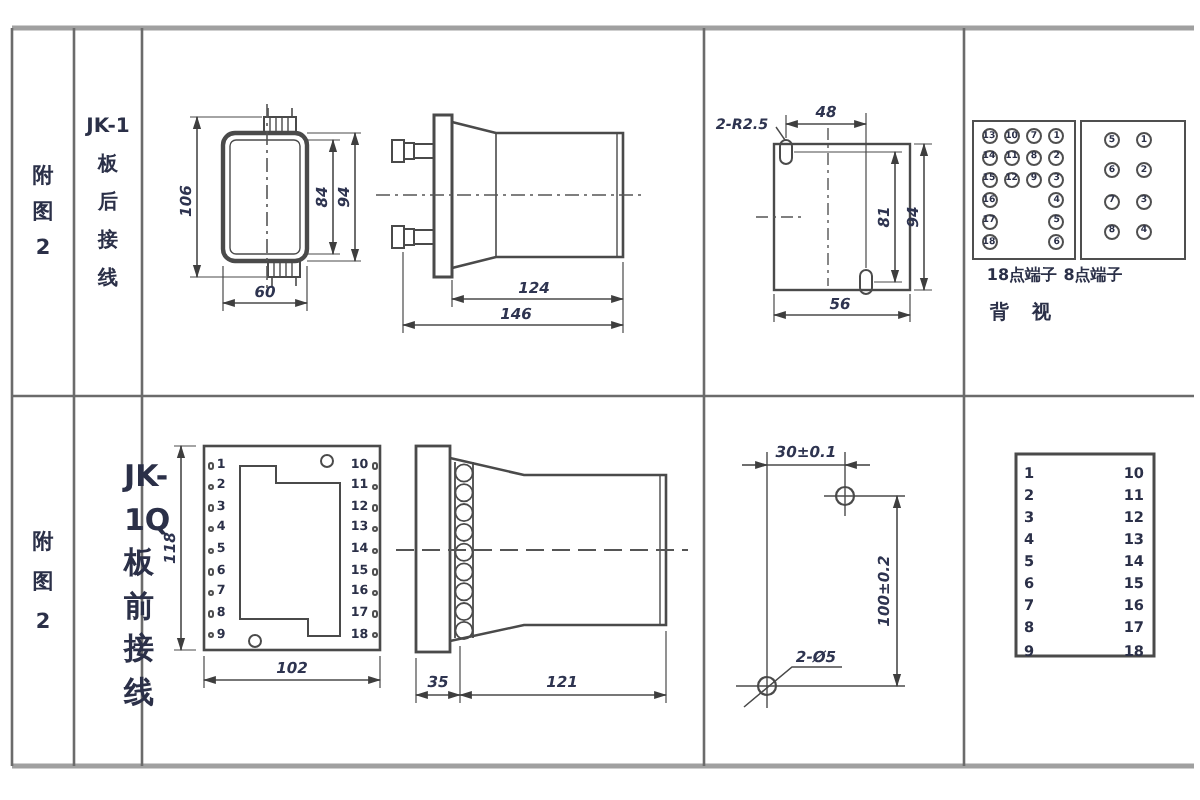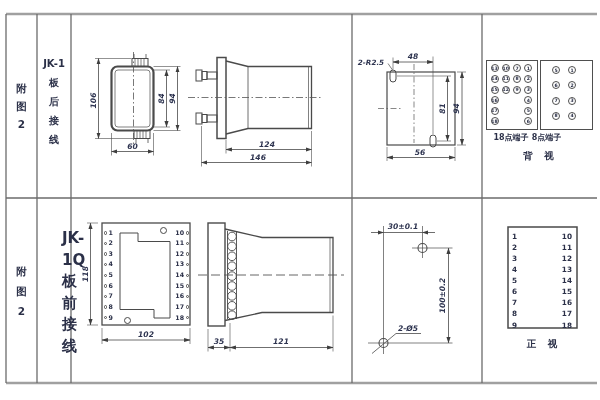--- a/index.html
+++ b/index.html
@@ -11,21 +11,21 @@
   .vlabel{position:absolute;text-align:center;color:#2b3048;font-weight:600;}
   .vlabel span{display:block;}
   .fig1 span{font-size:10.5px;line-height:18px;}
   .mod1 span{font-size:10px;line-height:19px;}
   .mod2 span{font-size:15px;line-height:21.5px;margin-left:24px;}
   .fig2 span{font-size:10.5px;line-height:20px;}
   .tbox{position:absolute;border:1.6px solid #4f4f4f;background:#fff;}
   .tc{position:absolute;width:8px;height:8px;border:1px solid #4f4f4f;border-radius:50%;
       font-size:4.6px;font-weight:700;color:#2b3048;display:flex;align-items:center;justify-content:center;box-sizing:border-box;}
   .tlabel{position:absolute;font-size:8px;font-weight:700;color:#2b3048;text-align:center;}
-  .viewlabel{position:absolute;font-size:9.5px;font-weight:700;color:#2b3048;text-align:center;letter-spacing:1px;}
+  .viewlabel{position:absolute;font-size:9.5px;font-weight:700;color:#2b3048;text-align:left;letter-spacing:1px;}
   .numcol{position:absolute;}
   .trow{display:flex;align-items:center;gap:1.5px;height:10.62px;}
   .trow .mc{width:3.4px;height:3.4px;border:0.8px solid #4f4f4f;border-radius:50%;box-sizing:border-box;flex:0 0 auto;}
   .trow .mn{font-size:6.3px;font-weight:700;color:#2b3048;line-height:1;}
   .trow.r{justify-content:flex-end;}
   .ftrow{height:11.15px;font-size:7.3px;font-weight:700;color:#2b3048;line-height:11.15px;}
   .ftr-right{text-align:right;}
 </style>
 </head>
 <body>
@@ -336,15 +336,14 @@
       <div class="ftrow" style="text-align: right;">10</div>
       <div class="ftrow" style="text-align: right;">11</div>
       <div class="ftrow" style="text-align: right;">12</div>
       <div class="ftrow" style="text-align: right;">13</div>
       <div class="ftrow" style="text-align: right;">14</div>
       <div class="ftrow" style="text-align: right;">15</div>
       <div class="ftrow" style="text-align: right;">16</div>
       <div class="ftrow" style="text-align: right;">17</div>
       <div class="ftrow" style="text-align: right;">18</div>
     </div>
-  <div class="viewlabel" style="left:505px;top:338px;width:75px;">正　视</div>
 
 </div>
 
 </body></html>

